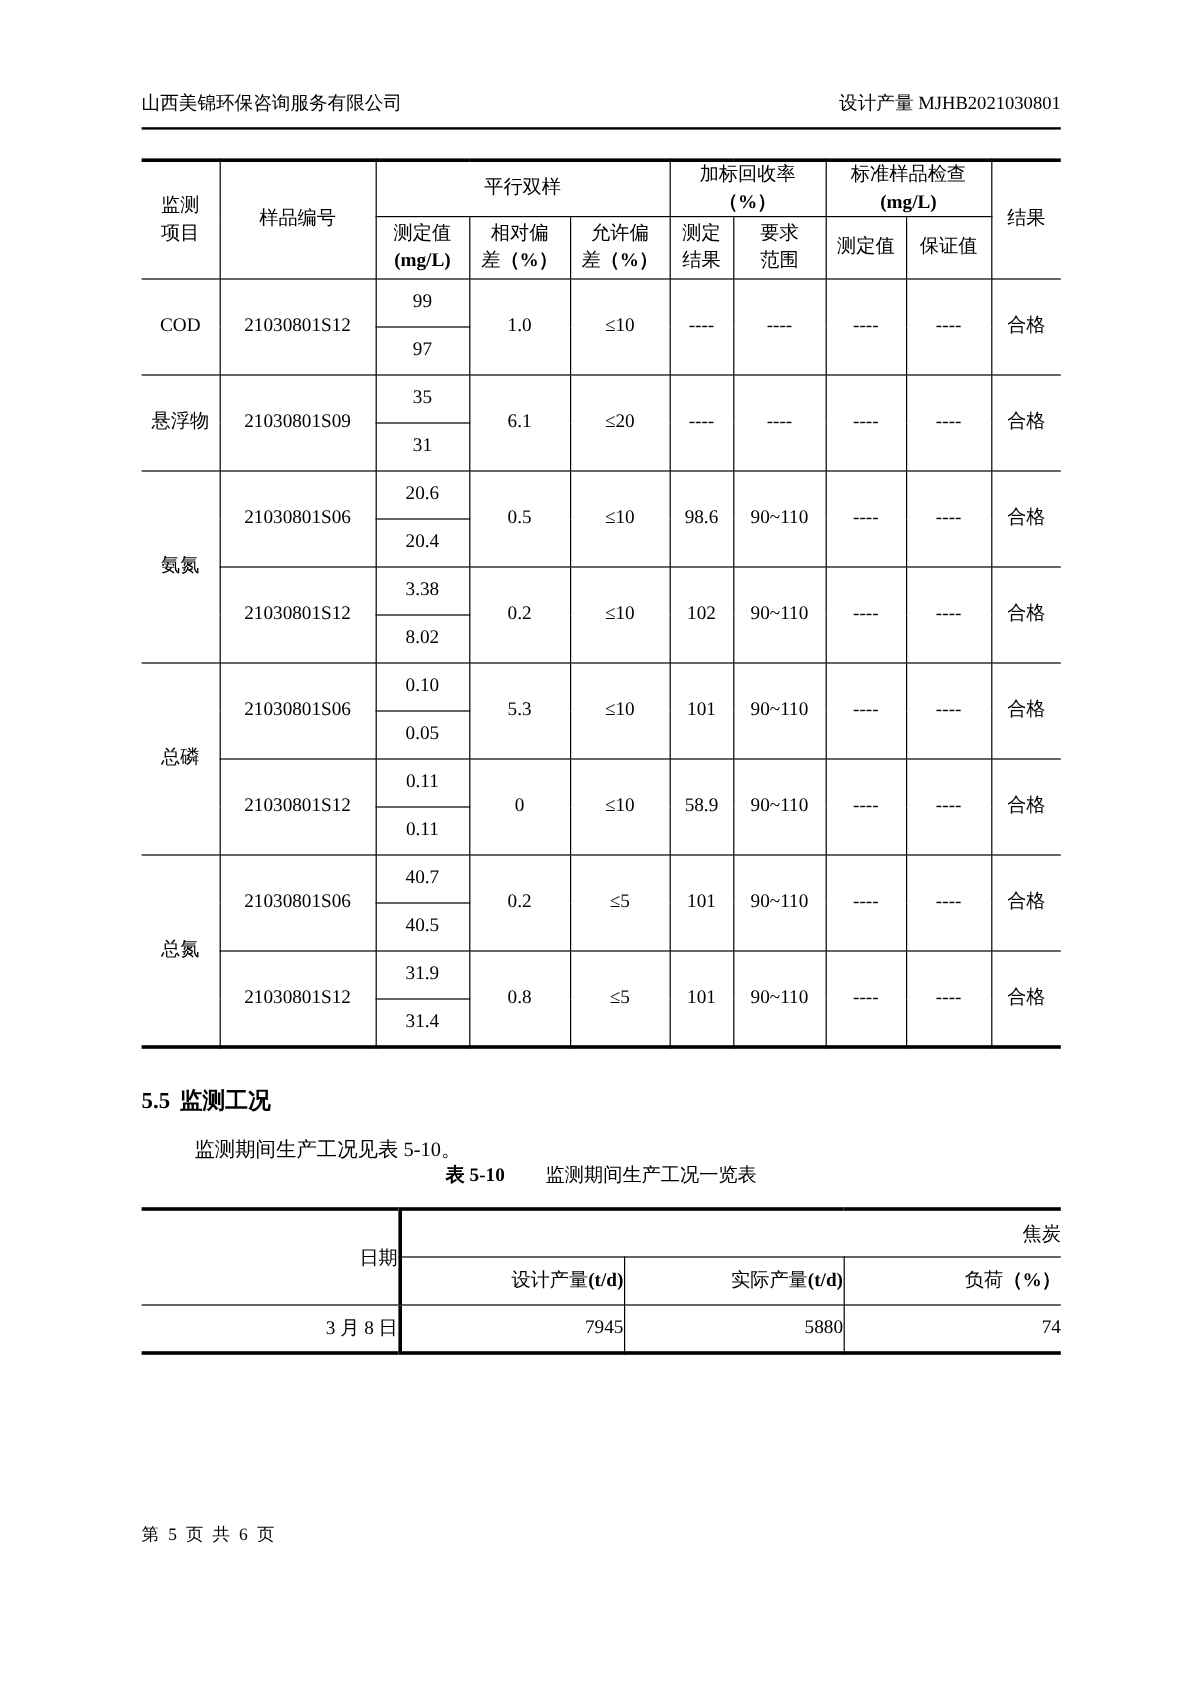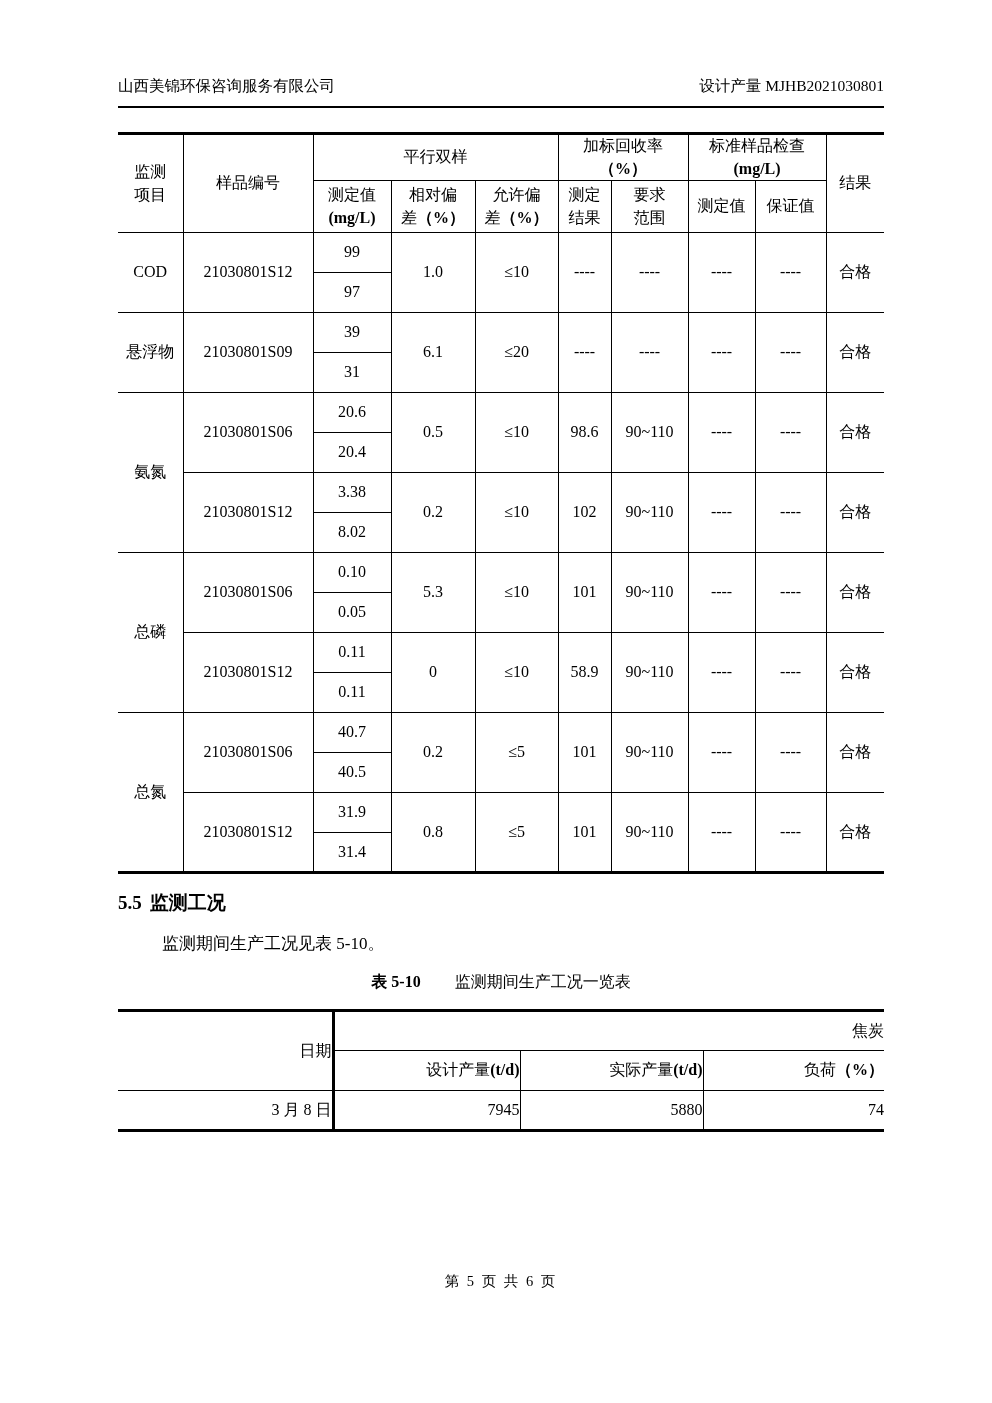--- a/index.html
+++ b/index.html
@@ -22,34 +22,34 @@
   table.qa td { border:1px solid #000; text-align:center; vertical-align:middle;
                 padding:0; line-height:1.4; }
   table.qa thead tr.hr1 { height:47px; }
   table.qa thead tr.hr2 { height:52px; }
   table.qa tbody tr { height:40px; }
   .edge-l { border-left:none !important; }
   .edge-r { border-right:none !important; }
   .b { font-weight:bold; }
 
   
-  .sec-head { margin-top:16px; font-size:19px; font-weight:bold; }
+  .sec-head { margin-top:30px; font-size:19px; font-weight:bold; }
   .sec-head .sp { display:inline-block; width:8px; }
   .para { margin-top:16px; font-size:17px; padding-left:44px; }
-  .caption { margin-top:17px; text-align:center; font-size:16px; }
+  .caption { text-align:center; font-size:16px; }
   .caption .cap-label { font-weight:bold; margin-right:34px; }
 
   
   table.prod { margin-top:16px; width:766px; border-collapse:collapse; table-layout:fixed;
                border-top:3px solid #000; border-bottom:3px solid #000; font-size:16px; }
   table.prod td { border:1px solid #000; text-align:right; vertical-align:middle; }
   table.prod tr { height:40px; }
   .divider { border-right:3px solid #000 !important; }
 
-  .footer { margin-top:140px; text-align:center; font-size:14.5px; letter-spacing:2px; }
+  .footer { margin-top:140px; font-size:14.5px; letter-spacing:2px; }
 </style>
 </head>
 <body>
 
 <div class="content">
 
   <div class="pagehead">
     <span>山西美锦环保咨询服务有限公司</span>
     <span>设计产量 MJHB2021030801</span>
   </div>
@@ -125,21 +125,21 @@
         <td rowspan="2">----</td>
         <td class="edge-r" rowspan="2">合格</td>
       </tr>
       <tr>
         <td>97</td>
       </tr>
 
       <tr>
         <td class="edge-l" rowspan="2">悬浮物</td>
         <td rowspan="2">21030801S09</td>
-        <td>39</td>
+        <td>35</td>
         <td rowspan="2">6.1</td>
         <td rowspan="2">≤20</td>
         <td rowspan="2">----</td>
         <td rowspan="2">----</td>
         <td rowspan="2">----</td>
         <td rowspan="2">----</td>
         <td class="edge-r" rowspan="2">合格</td>
       </tr>
       <tr>
         <td>31</td>

